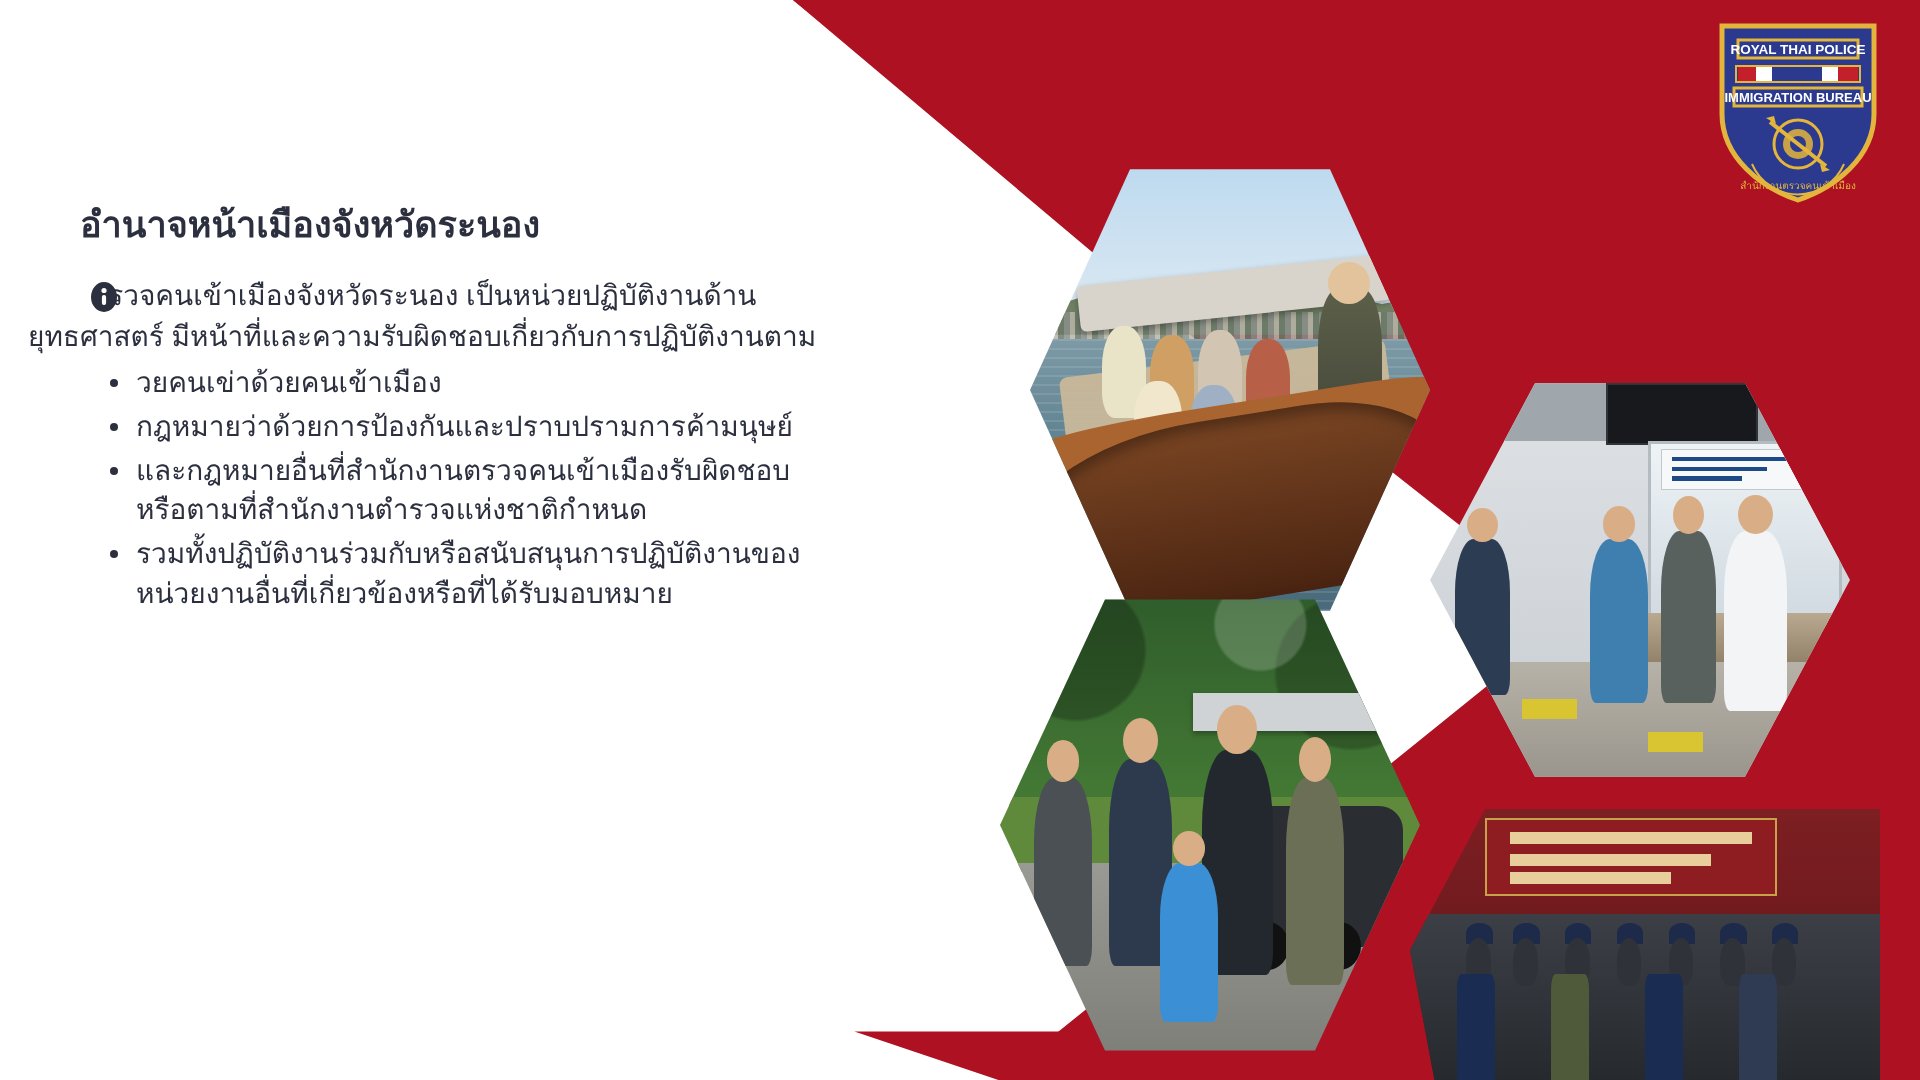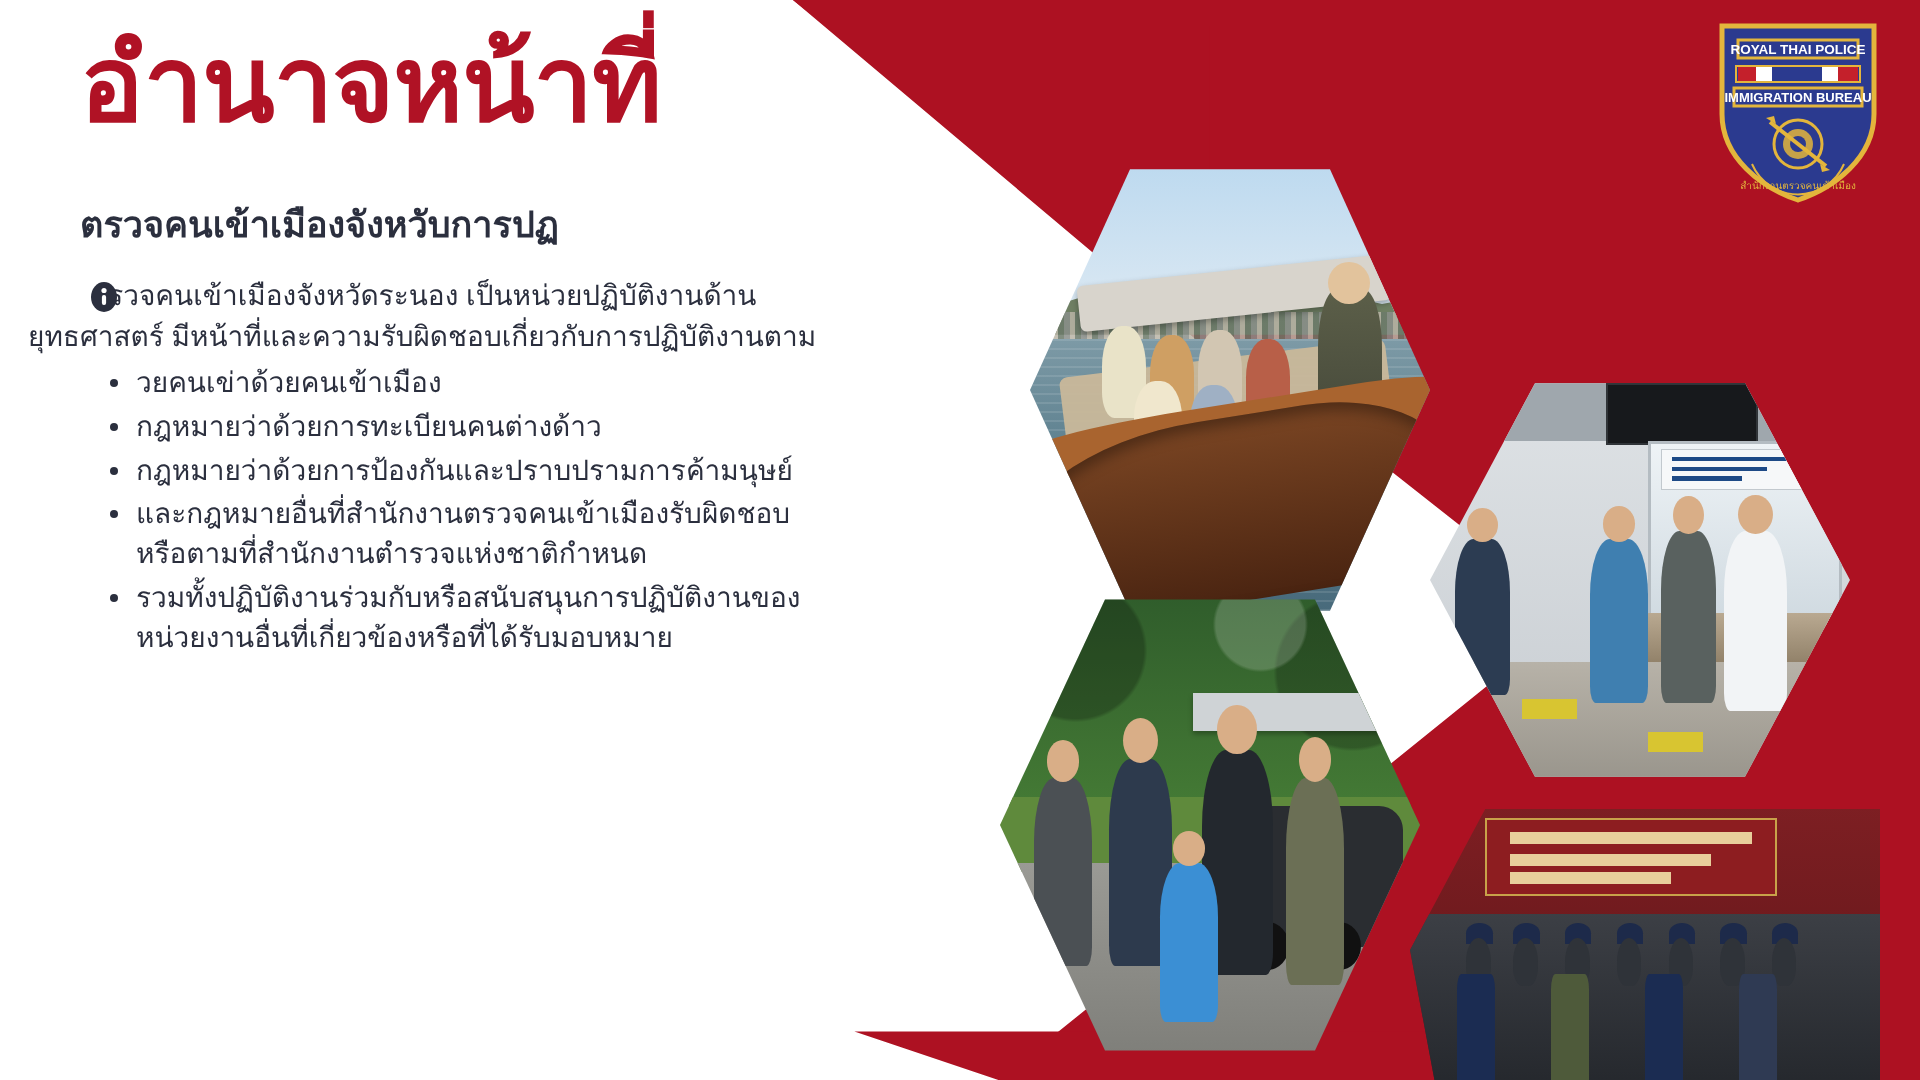--- a/index.html
+++ b/index.html
@@ -339,38 +339,36 @@
           <div class="head" style="left:77%"></div>
         <div class="vest" style="left:10%"></div>
         <div class="vest" style="left:30%;background:#4e5a3a"></div>
         <div class="vest" style="left:50%"></div>
         <div class="vest" style="left:70%;background:#2f3a53"></div>
       </div>
     </div>
   </div>
 
   <div class="left-col">
-    <div class="title">อำนาจหน้าที่</div>
-    <div class="subtitle">ตรวจคนเข้าเมืองจังหวับการปฏ</div>
+    <div class="subtitle">อำนาจหน้าเมืองจังหวัดระนอง</div>
 
     <div class="body-wrap">
       <div class="para">
         <span class="info-icon">
           <svg viewBox="0 0 28 30" width="28" height="30">
             <ellipse cx="14" cy="15" rx="13" ry="15" fill="#2B2F3E"></ellipse>
             <circle cx="14" cy="8.5" r="2.6" fill="#ffffff"></circle>
             <rect x="11.9" y="13" width="4.2" height="10" rx="2" fill="#ffffff"></rect>
           </svg>
         </span>
         <span class="para-text">ตรวจคนเข้าเมืองจังหวัดระนอง เป็นหน่วยปฏิบัติงานด้านยุทธศาสตร์ มีหน้าที่และความรับผิดชอบเกี่ยวกับการปฏิบัติงานตาม</span>
       </div>
 
       <ul class="law-list">
         <li>วยคนเข่าด้วยคนเข้าเมือง</li>
-        <li>กฎหมายว่าด้วยการทะเบียนคนต่างด้าว</li>
         <li> กฎหมายว่าด้วยการป้องกันและปราบปรามการค้ามนุษย์</li>
         <li>และกฎหมายอื่นที่สำนักงานตรวจคนเข้าเมืองรับผิดชอบ หรือตามที่สำนักงานตำรวจแห่งชาติกำหนด</li>
         <li>รวมทั้งปฏิบัติงานร่วมกับหรือสนับสนุนการปฏิบัติงานของหน่วยงานอื่นที่เกี่ยวข้องหรือที่ได้รับมอบหมาย</li>
       </ul>
     </div>
   </div>
 
 </div>
 
 </body></html>

